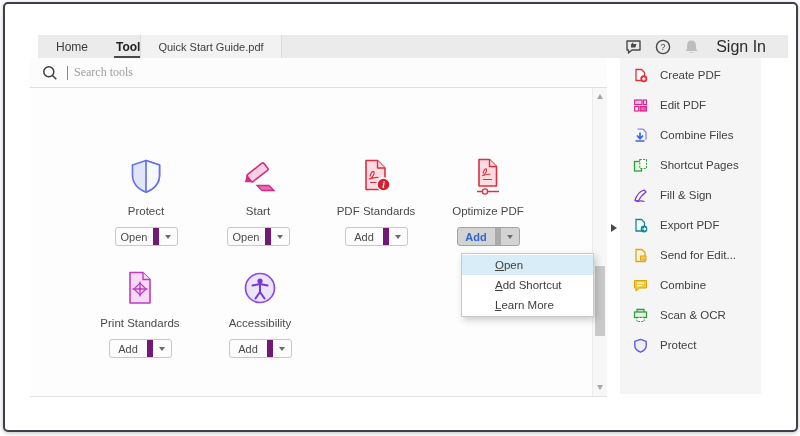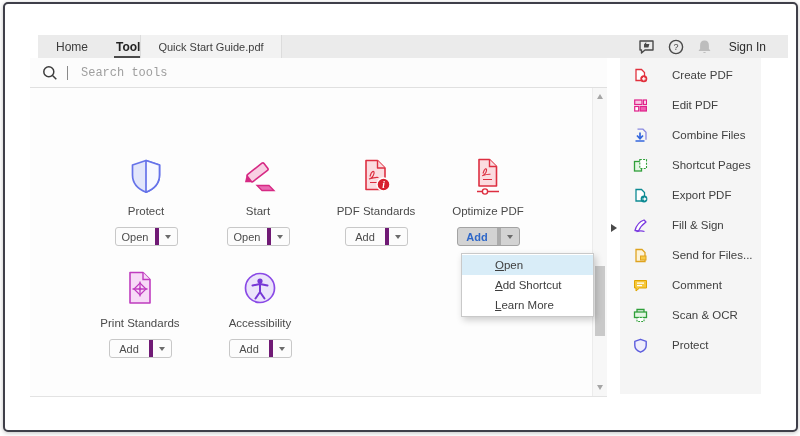--- a/index.html
+++ b/index.html
@@ -26,51 +26,51 @@
     position:absolute; left:102px; top:0; width:142px; height:23px;
     background:#f2f2f2; border-left:1px solid #dcdcdc; border-right:1px solid #dcdcdc;
     display:flex; align-items:center; justify-content:center;
     font-size:11px; color:#3e3e3e; box-sizing:border-box;
   }
   .topbar-right {
     position:absolute; right:0; top:0; height:23px; display:flex;
     align-items:center; gap:13px; padding-right:22px;
   }
   .tb-icon { display:flex; align-items:center; }
-  .signin { font-size:12px; color:#2b2b2b; margin-left:4px; }
+  .signin { font-size:16px; color:#2b2b2b; margin-left:4px; }
   
   .searchrow {
     position:absolute; left:25px; top:54px; width:577px; height:30px;
     background:#fcfcfc; border-bottom:1px solid #e0e0e0;
     display:flex; align-items:center; box-sizing:border-box;
   }
   .search-glyph { margin-left:12px; display:flex; }
   .caret-line { width:1px; height:14px; background:#8a8a8a; margin-left:9px; }
   .searchrow input {
     border:none; background:transparent; outline:none; flex:1;
-    font-size:12px; color:#555; margin-left:11px;
-    font-family:Liberation Mono, monospace;
+    font-size:12px; color:#555; margin-left:4px;
+    font-family:Liberation Serif, serif;
   }
   .searchrow input::placeholder { color:#9e9e9e; }
   
   .panel {
     position:absolute; left:25px; top:84px; width:577px; height:308px;
     background:#fdfdfd; border-bottom:1px solid #e3e3e3; box-sizing:content-box;
   }
   .section-title { position:absolute; left:75px; top:19px; font-size:16.5px; color:#4e4e4e; }
   .card { position:absolute; width:112px; display:flex; flex-direction:column; align-items:center; }
   .tool-icon { height:40px; display:flex; align-items:center; justify-content:center; }
   .tool-label { margin-top:9px; font-size:11.5px; color:#4a4a4a; white-space:nowrap; }
   .splitbtn {
     margin-top:10px; width:63px; height:19px; border:1px solid #c8c8c8;
     border-radius:3px; background:#fcfcfc; display:flex; box-sizing:border-box;
     font-size:11px; color:#4c4c4c; cursor:default;
   }
   .sb-main { flex:1; display:flex; align-items:center; justify-content:center;
-    border-right:4px solid #701a75; }
+    border-right:6px solid #701a75; }
   .sb-arrow { width:18px; display:flex; align-items:center; justify-content:center; }
   .caret { width:0; height:0; border-left:3.5px solid transparent;
     border-right:3.5px solid transparent; border-top:4px solid #6b6b6b; }
   .splitbtn.active { background:#d3d3d3; border-color:#a3a3a3; }
   .splitbtn.active .sb-main { color:#2e67c8; border-right-color:#ababab; font-weight:bold; }
   
   .menu {
     position:absolute; left:431px; top:165px; width:131px; background:#fff;
     border:1px solid #c9c9c9; box-shadow:2px 3px 7px rgba(0,0,0,.20);
     z-index:9; padding:1px 0;
@@ -92,21 +92,21 @@
   .collapse { position:absolute; left:603px; top:216px; width:12px; height:16px;
     display:flex; align-items:center; justify-content:center; }
   .collapse i { width:0; height:0; border-top:4.5px solid transparent;
     border-bottom:4.5px solid transparent; border-left:6px solid #4a4a4a; }
   
   .sidebar {
     position:absolute; left:615px; top:54px; width:141px; height:336px;
     background:#f5f5f5; padding-top:2px; box-sizing:border-box;
   }
   .side-item { height:30px; display:flex; align-items:center; padding-left:13px;
-    gap:24px; font-size:11.5px; color:#414141; white-space:nowrap; cursor:default; }
+    gap:12px; font-size:11.5px; color:#414141; white-space:nowrap; cursor:default; }
   .side-item svg { flex:0 0 auto; }
 </style>
 </head>
 <body>
 
 <div id="frame">
 
   <div class="topbar">
     <div class="tab tab-home">Home</div>
     <div class="tab tab-tools">
@@ -323,49 +323,49 @@
     <div class="side-item">
       <svg width="15" height="15" viewBox="0 0 15 15">
           <rect x="1.5" y="3.5" width="7" height="9.5" fill="#e4f6e4" stroke="#2f9f39" stroke-width="1.3"></rect>
           <rect x="6.8" y="1.5" width="6.7" height="9" fill="#ffffff" stroke="#2f9f39" stroke-width="1.1" stroke-dasharray="2 1.3"></rect>
         </svg>
       <span>Shortcut Pages</span>
     </div>
 
     <div class="side-item">
       <svg width="15" height="15" viewBox="0 0 15 15">
+          <path d="M2 12.5 C3.5 7 6.5 3.5 11 2 L13 4 C9.5 6.5 7 9.5 5.5 13 Z" fill="#ffffff" stroke="#7b3be0" stroke-width="1.3" stroke-linejoin="round"></path>
+          <path d="M3.5 13.8 q4 -1.8 8 -.3" fill="none" stroke="#7b3be0" stroke-width="1.2"></path>
+        </svg>
+      <span>Fill &amp; Sign</span>
+    </div>
+
+    <div class="side-item">
+      <svg width="15" height="15" viewBox="0 0 15 15">
           <path d="M3 1.5 h5.5 l3 3 v8.5 h-8.5 z" fill="#ffffff" stroke="#0d8a93" stroke-width="1.3"></path>
           <circle cx="11" cy="11" r="3.4" fill="#0d8a93"></circle>
           <path d="M9.4 11 h3.2 m-1.3 -1.4 l1.4 1.4 -1.4 1.4" stroke="#ffffff" stroke-width="1.1" fill="none"></path>
         </svg>
       <span>Export PDF</span>
     </div>
 
     <div class="side-item">
       <svg width="15" height="15" viewBox="0 0 15 15">
-          <path d="M2 12.5 C3.5 7 6.5 3.5 11 2 L13 4 C9.5 6.5 7 9.5 5.5 13 Z" fill="#ffffff" stroke="#7b3be0" stroke-width="1.3" stroke-linejoin="round"></path>
-          <path d="M3.5 13.8 q4 -1.8 8 -.3" fill="none" stroke="#7b3be0" stroke-width="1.2"></path>
-        </svg>
-      <span>Fill &amp; Sign</span>
-    </div>
-
-    <div class="side-item">
-      <svg width="15" height="15" viewBox="0 0 15 15">
           <path d="M3 1.5 h6 l3 3 v9 h-9 z" fill="#fdf3d8" stroke="#dfa31f" stroke-width="1.3"></path>
           <rect x="7.5" y="8" width="5.5" height="4" fill="#f8ca45" stroke="#dfa31f" stroke-width="1"></rect>
         </svg>
-      <span>Send for Files...</span>
+      <span>Send for Edit...</span>
     </div>
 
     <div class="side-item">
       <svg width="15" height="15" viewBox="0 0 15 15">
           <path d="M1.5 2.5 h12 v7.5 h-7 l-3.5 3 v-3 h-1.5 z" fill="#f6c83c" stroke="#e0a500" stroke-width="1"></path>
           <path d="M4 5.2 h7 M4 7.6 h5" stroke="#ffffff" stroke-width="1.2"></path>
         </svg>
-      <span>Comment</span>
+      <span>Combine</span>
     </div>
 
     <div class="side-item">
       <svg width="15" height="15" viewBox="0 0 15 15">
           <path d="M4 4 V1.5 h7 V4" fill="none" stroke="#2f9f39" stroke-width="1.3"></path>
           <rect x="1.5" y="4" width="12" height="5.5" fill="#e4f6e4" stroke="#2f9f39" stroke-width="1.3"></rect>
           <rect x="4" y="9.5" width="7" height="4" fill="#ffffff" stroke="#2f9f39" stroke-width="1.1" stroke-dasharray="1.8 1.2"></rect>
         </svg>
       <span>Scan &amp; OCR</span>
     </div>

